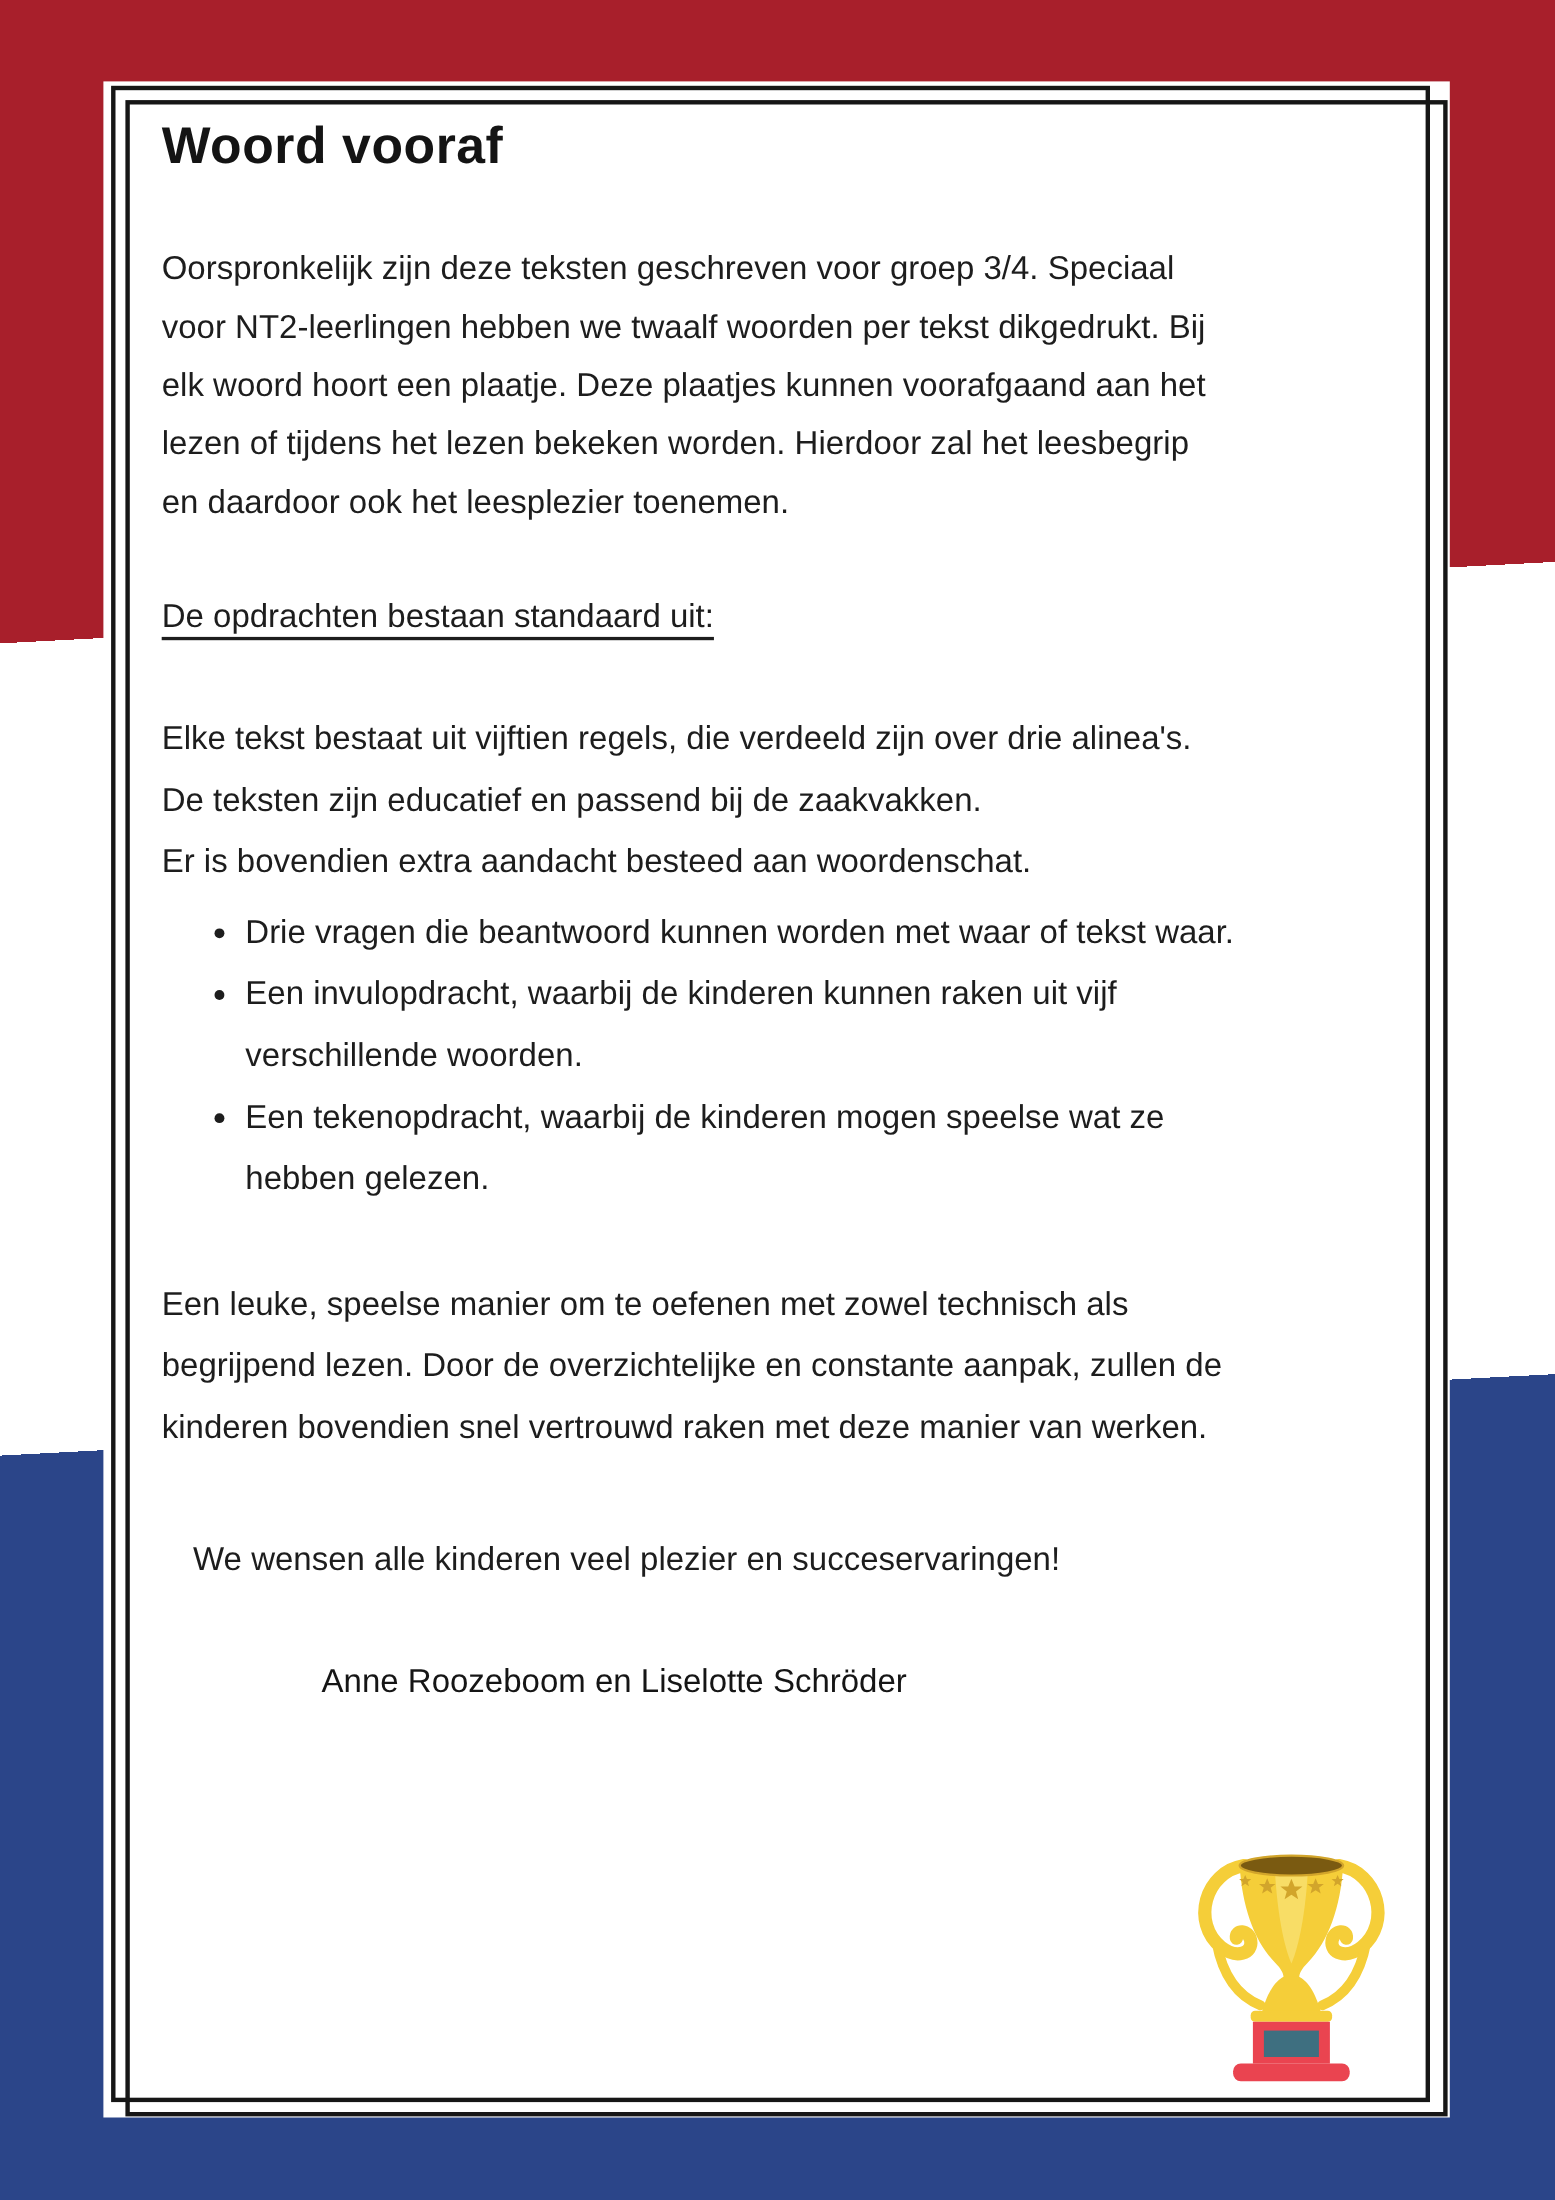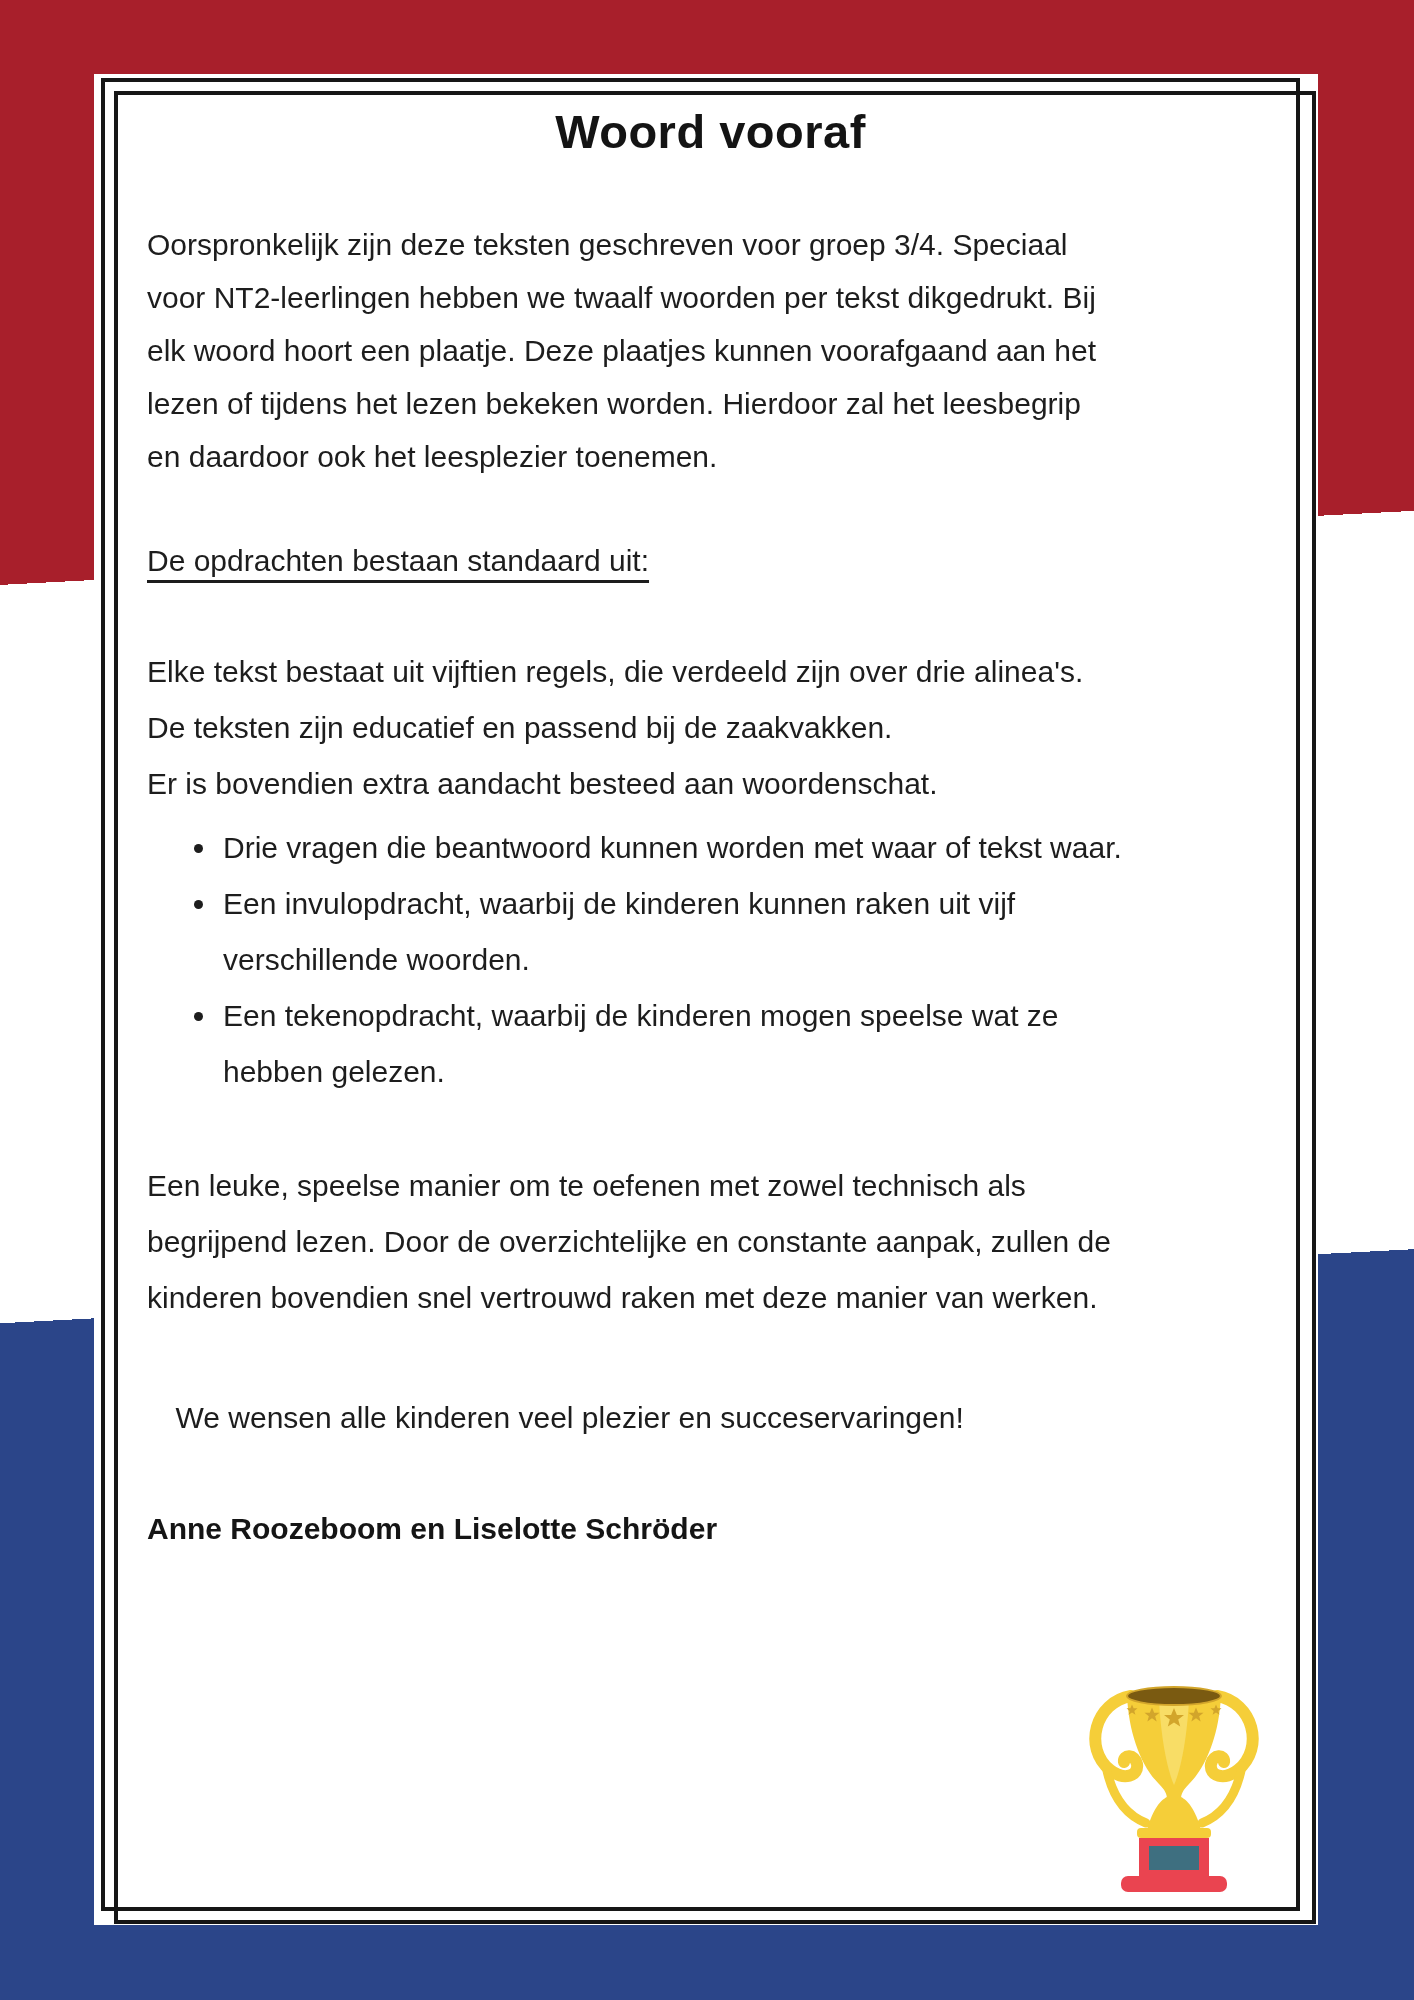--- a/index.html
+++ b/index.html
@@ -26,21 +26,21 @@
     position:absolute;left:20px;top:17px;right:2px;bottom:1px;
     border:4px solid #161616;pointer-events:none;
   }
   .content{
     position:absolute;left:53px;right:44px;top:20px;
     color:#1d1d1d;
     font-size:30px;line-height:55px;
   }
   h1.title{
     margin:10px 0 0;
-    text-align:center;
+    text-align:left;
     font-size:47px;line-height:56px;
     letter-spacing:0.5px;
     color:#141414;
     font-weight:bold;
   }
   .para{white-space:pre-line;margin:0;}
   .p-intro{margin-top:50px;}
   .p-about{margin-top:58px;line-height:53px;}
   .p-structure{margin-top:56px;line-height:56px;}
   .list-heading{
@@ -60,22 +60,22 @@
   }
   .p-closing{margin-top:58px;line-height:56px;}
   .wish{
     margin-top:64px;
     width:75%;
     text-align:center;
   }
   .authors{
     margin-top:56px;
     width:73%;
-    text-align:left;
-    font-weight:bold;
+    text-align:center;
+    font-weight:normal;
     color:#151515;
   }
   .trophy{
     position:absolute;
     left:985px;top:1598px;
     width:190px;height:222px;
   }
 </style>
 </head>
 <body>

